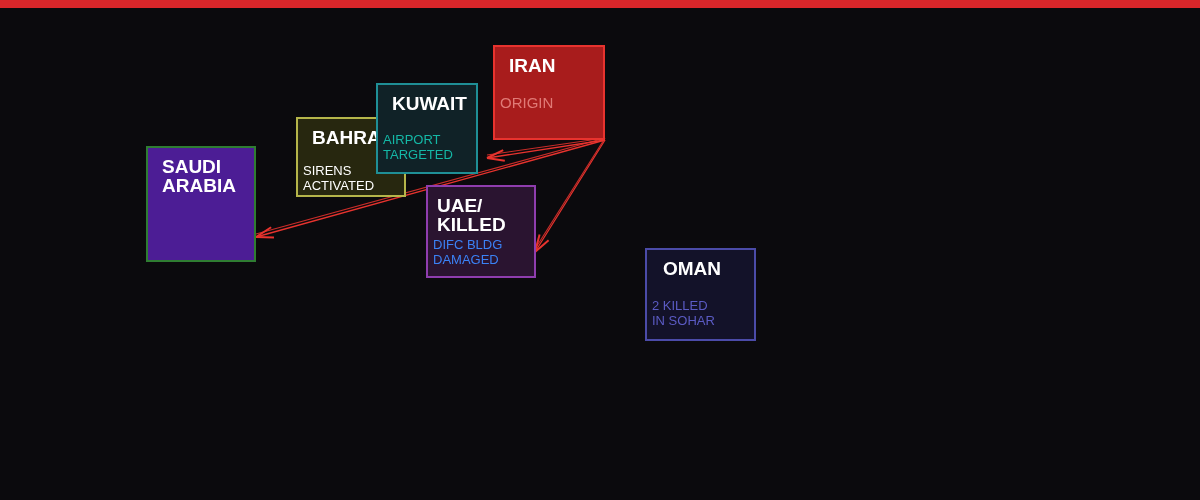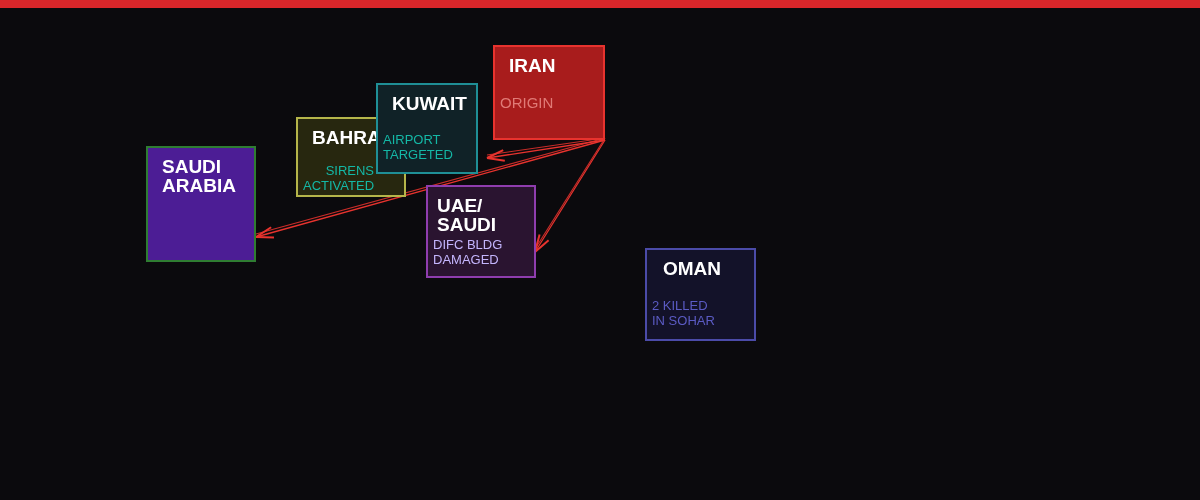--- a/index.html
+++ b/index.html
@@ -108,36 +108,36 @@
       </g>
     </svg>
 
   <div id="boxes">
       <div class="country-box" style="left: 146px; top: 146px; width: 110px; height: 116px; border-color: rgb(47, 125, 50); background: #4c1d95; z-index: 31;">
         <div class="country-name" style="font-size: 19px; left: 14px; top: 9px;">SAUDI
 ARABIA</div>
       </div>
       <div class="country-box" style="left: 296px; top: 117px; width: 110px; height: 80px; border-color: rgb(181, 181, 74); background: rgb(39, 39, 15); z-index: 32;">
         <div class="country-name" style="font-size: 19px; left: 14px; top: 9px;">BAHRAIN</div>
-        <div class="country-note" style="font-size: 13px; color: #14b8a6; left: 5px; top: 44px; text-align: right;">SIRENS
+        <div class="country-note" style="font-size: 13px; color: #ffffff; left: 5px; top: 44px;">SIRENS
 ACTIVATED</div>
       </div>
       <div class="country-box" style="left: 376px; top: 67px; width: 102px; height: 91px; border-color: rgb(31, 143, 150); background: rgb(16, 34, 39); z-index: 33; margin-top: 16px;">
         <div class="country-name" style="font-size: 19px; left: 14px; top: 9px;">KUWAIT</div>
         <div class="country-note" style="font-size: 13px; color: #14b8a6; left: 5px; top: 47px;">AIRPORT
 TARGETED</div>
       </div>
       <div class="country-box" style="left: 493px; top: 45px; width: 112px; height: 95px; border-color: rgb(232, 51, 46); background: rgb(168, 28, 28); z-index: 34;">
         <div class="country-name" style="font-size: 19px; left: 14px; top: 9px;">IRAN</div>
         <div class="country-note" style="font-size: 15px; color: rgb(224, 122, 118); left: 5px; top: 47px;">ORIGIN</div>
       </div>
       <div class="country-box" style="left: 426px; top: 185px; width: 110px; height: 93px; border-color: rgb(143, 61, 174); background: rgb(42, 20, 48); z-index: 33;">
         <div class="country-name" style="font-size: 19px; left: 9px; top: 9px;">UAE/
-SAUDI</div>
-        <div class="country-note" style="font-size: 13px; color: #c4b5fd; left: 5px; top: 50px;">DIFC BLDG
+KILLED</div>
+        <div class="country-note" style="font-size: 13px; color: #3b82f6; left: 5px; top: 50px;">DIFC BLDG
 DAMAGED</div>
       </div>
       <div class="country-box" style="left: 645px; top: 248px; width: 111px; height: 93px; border-color: rgb(75, 75, 168); background: rgb(19, 18, 41); z-index: 31;">
         <div class="country-name" style="font-size: 19px; left: 16px; top: 9px;">OMAN</div>
         <div class="country-note" style="font-size: 13px; color: rgb(91, 91, 196); left: 5px; top: 48px;">2 KILLED
 IN SOHAR</div>
       </div>
     </div>
 
 

